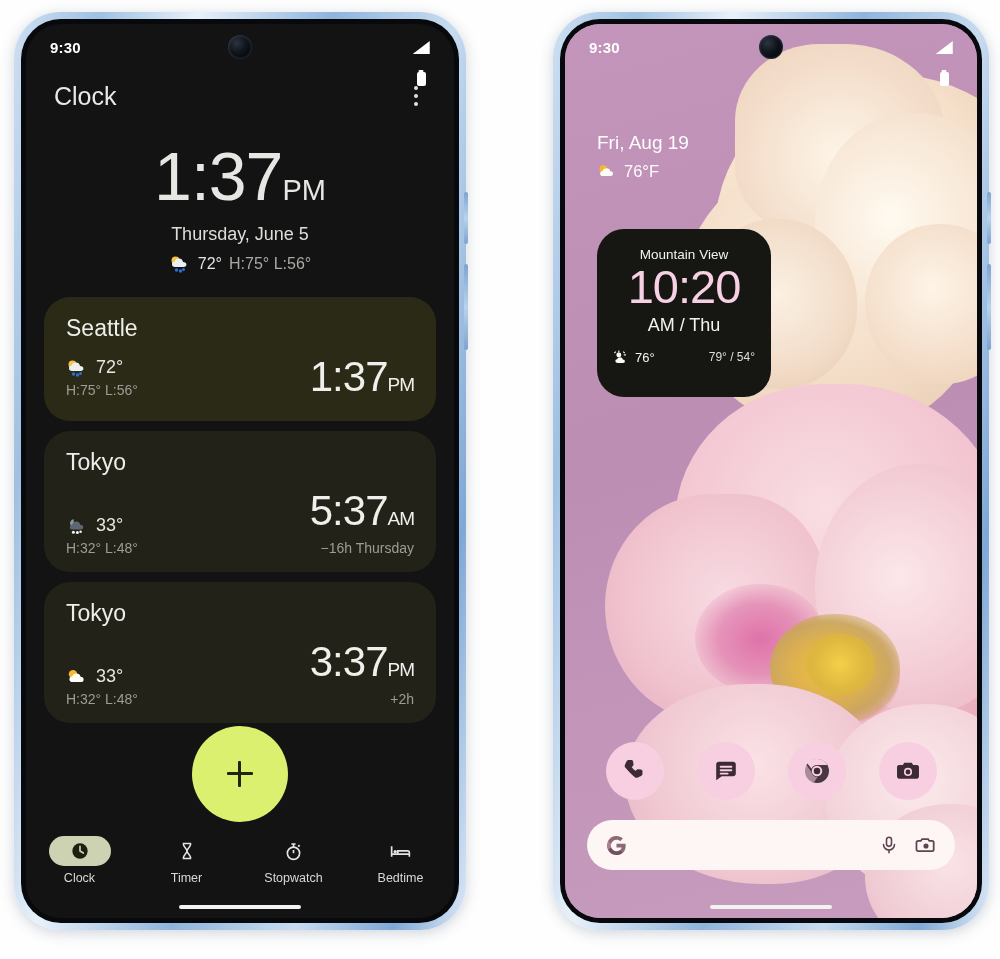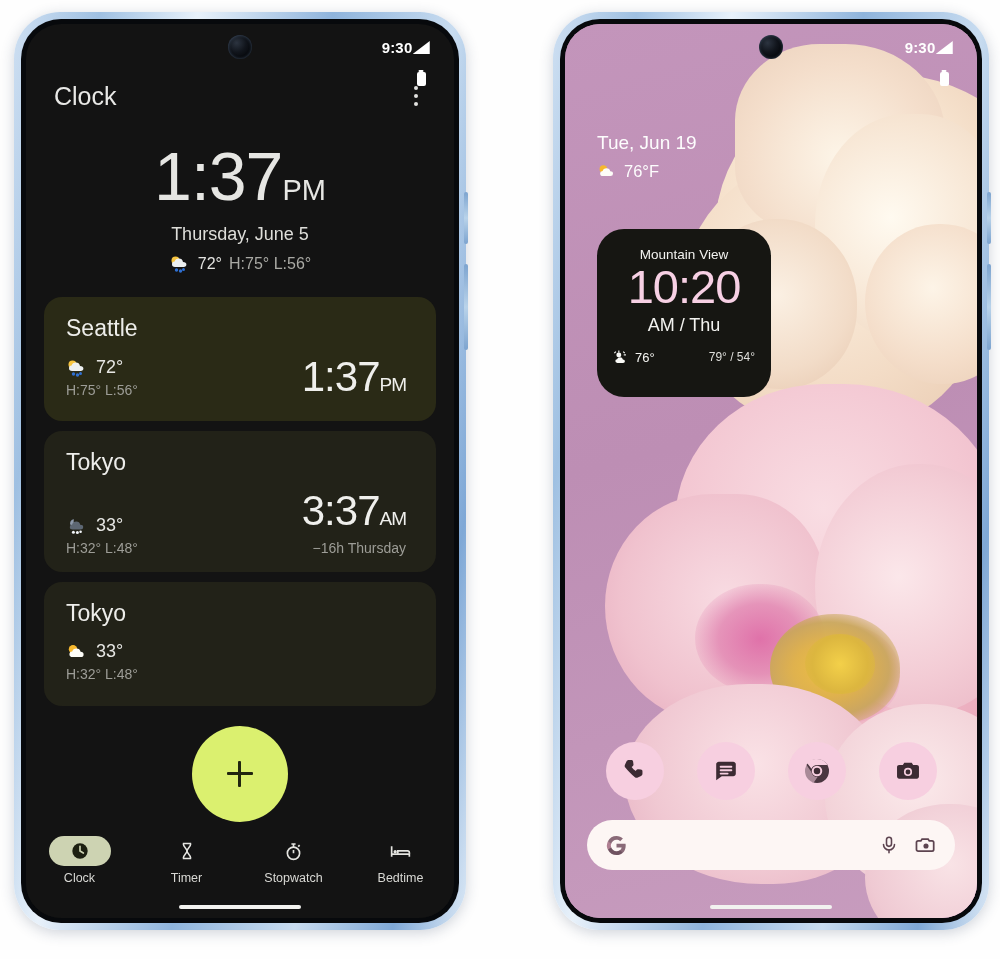--- a/index.html
+++ b/index.html
@@ -36,21 +36,21 @@
     background: linear-gradient(180deg,#7da4cf,#b9d3ea,#7da4cf);
     border-radius: 2px;
   }
 
   #phone-left  { left: 14px;  top: 12px; width: 452px; height: 918px; }
   #phone-right { left: 553px; top: 12px; width: 436px; height: 918px; }
 
   
   .statusbar {
     position: absolute; top: 0; left: 0; right: 0; height: 46px;
-    display: flex; align-items: center; justify-content: flex-end;
+    display: flex; align-items: center; justify-content: space-between;
     padding: 0 24px; z-index: 12;
   }
   .sb-time { font-size: 15px; font-weight: 700; color: #fff; letter-spacing: .2px; }
   .sb-right { display: flex; align-items: center; gap: 18px; flex-direction: column; }
   .sb-5g { font-size: 13px; font-weight: 700; color: #fff; letter-spacing: .1px; }
   .sig {
     width: 17px; height: 13px; background: #fff;
     clip-path: polygon(100% 0, 100% 100%, 0 100%);
   }
   .bat {
@@ -89,21 +89,21 @@
   .bc-date { font-size: 18px; color: #dededa; margin-top: 14px; font-weight: 400; }
   .bc-wx {
     display: flex; align-items: center; justify-content: center;
     gap: 7px; margin-top: 10px; font-size: 16px; color: #e3e3e0;
   }
   .bc-hl { color: #a9a9a4; }
 
   
   .cards { margin: 24px 18px 0 18px; display: flex; flex-direction: column; gap: 10px; }
   .card {
-    border-radius: 18px; padding: 18px 30px 16px 22px;
+    border-radius: 26px; padding: 18px 22px 16px 22px;
     position: relative; min-height: 124px;
   }
   .card-seattle { background: #2a2a16; }
   .card-dim     { background: #222218; }
   .card-city { font-size: 23px; color: #ededea; font-weight: 400; }
   .card-body { display: flex; align-items: flex-end; justify-content: space-between; margin-top: 14px; }
   .card-wx-col { display: flex; flex-direction: column; gap: 4px; }
   .card-wx { display: flex; align-items: center; gap: 8px; font-size: 18px; color: #e6e6e3; }
   .card-hl { font-size: 14px; color: #9d9d97; }
   .card-time-col { text-align: right; }
@@ -275,40 +275,46 @@
                         <circle cx="11.4" cy="15.6" r="1.5"></circle>
                         <circle cx="14.6" cy="14.8" r="1.3"></circle>
                       </g>
                     </svg>
                     <span>33°</span>
                   </div>
                   <div class="card-hl">H:32° L:48°</div>
                 </div>
                 <div class="card-time-col">
                   <div class="card-time">
-                    <span>3:37</span><span class="card-ampm">AM</span>
+                    <span>5:37</span><span class="card-ampm">AM</span>
                   </div>
                   <div class="card-off">−16h  Thursday</div>
                 </div>
               </div>
             </div>
 
             <div class="card card-dim">
               <div class="card-city">Tokyo</div>
               <div class="card-body">
                 <div class="card-wx-col">
                   <div class="card-wx">
                     <svg width="22" height="18" viewBox="0 0 22 18">
                       <circle cx="7" cy="6.2" r="4.2" fill="#f6b82e"></circle>
                       <path d="M6.6 14 Q3.4 14 3.4 11.2 Q3.4 8.6 6.2 8.4 Q7 5.4 10.4 5.4 Q14 5.4 14.6 8.8 Q17.6 8.8 17.6 11.4 Q17.6 14 14.8 14 Z" fill="#fdfdf8"></path>
                     </svg>
                     <span>33°</span>
                   </div>
                   <div class="card-hl">H:32° L:48°</div>
                 </div>
+                <div class="card-time-col">
+                  <div class="card-time">
+                    <span>3:37</span><span class="card-ampm">PM</span>
+                  </div>
+                  <div class="card-off">+2h</div>
+                </div>
               </div>
             </div>
 
           </div>
 
           <div class="fab">
             <span class="plus"></span>
           </div>
 
           <div class="navbar">
@@ -406,21 +412,21 @@
           <div class="statusbar">
             <span class="sb-time">9:30</span>
             <span class="sb-right">
               <span class="sb-5g">5G</span>
               <span class="sig"></span>
               <span class="bat"></span>
             </span>
           </div>
 
           <div class="dateblock">
-            <div class="dtext">Tue, Jun 19</div>
+            <div class="dtext">Fri, Aug 19</div>
             <div class="wrow">
               <svg width="20" height="17" viewBox="0 0 22 18">
                 <circle cx="7" cy="6.2" r="4.2" fill="#f6b82e"></circle>
                 <path d="M6.6 14 Q3.4 14 3.4 11.2 Q3.4 8.6 6.2 8.4 Q7 5.4 10.4 5.4 Q14 5.4 14.6 8.8 Q17.6 8.8 17.6 11.4 Q17.6 14 14.8 14 Z" fill="#fdfdf8"></path>
               </svg>
               <span class="wtext">76°F</span>
             </div>
           </div>
 
           <div class="widget">

